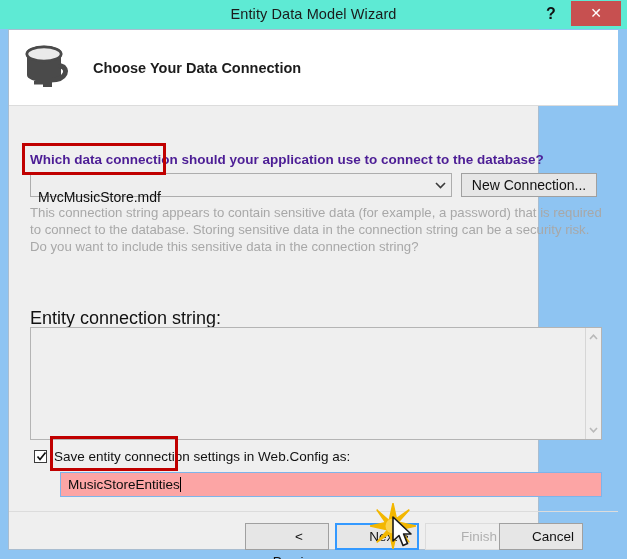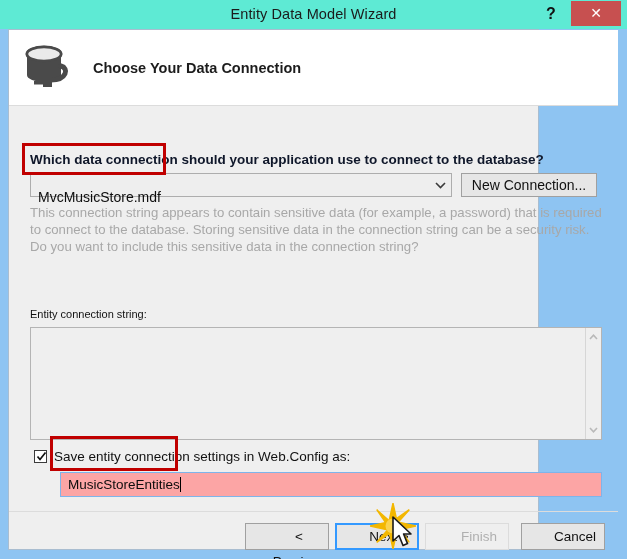--- a/index.html
+++ b/index.html
@@ -115,21 +115,21 @@
     width: 609px;
     height: 443px;
   }
 
   .q-label {
     position: absolute;
     left: 21px;
     top: 46px;
     font-size: 13.5px;
     font-weight: bold;
-    color: #0f172a;
+    color: #4c1d95;
   }
 
   
   .combo {
     position: absolute;
     left: 21px;
     top: 67px;
     width: 422px;
     height: 24px;
     background: #eeeeee;
@@ -201,21 +201,21 @@
     border-radius: 50%;
     background: #f3f3f3;
     box-sizing: border-box;
   }
   .radio-label { white-space: nowrap; }
 
   .ecs-label {
     position: absolute;
     left: 21px;
     top: 202px;
-    font-size: 11px;
+    font-size: 18px;
     color: #111111;
   }
 
   .ecs-box {
     position: absolute;
     left: 21px;
     top: 221px;
     width: 572px;
     height: 113px;
     background: #efefef;
@@ -320,21 +320,21 @@
     font-size: 13.5px;
     color: #111111;
     line-height: 25px;
     text-align: center;
     cursor: default;
     padding-left: 24px;
   }
   .btn.prev   { left: 236px; }
   .btn.next   { left: 326px; border: 2px solid #3399ff; line-height: 23px; }
   .btn.finish { left: 416px; background: #efefef; border: 1px solid #dcdcdc; color: #b0b0b0; }
-  .btn.cancel { left: 512px; }
+  .btn.cancel { left: 490px; }
 
   
   .burst {
     position: absolute;
     left: 370px;
     top: 503px;
     width: 46px;
     height: 46px;
     pointer-events: none;
   }

